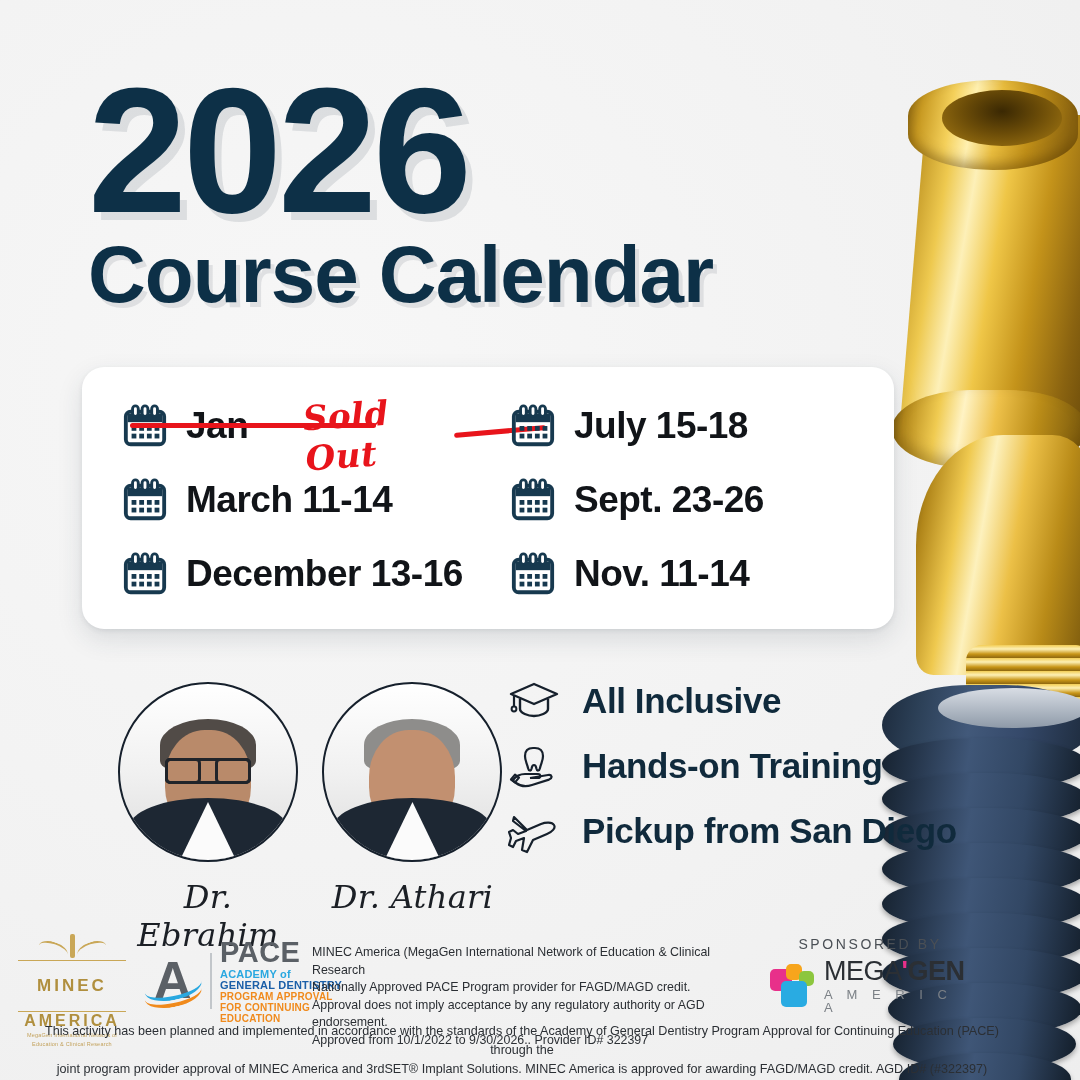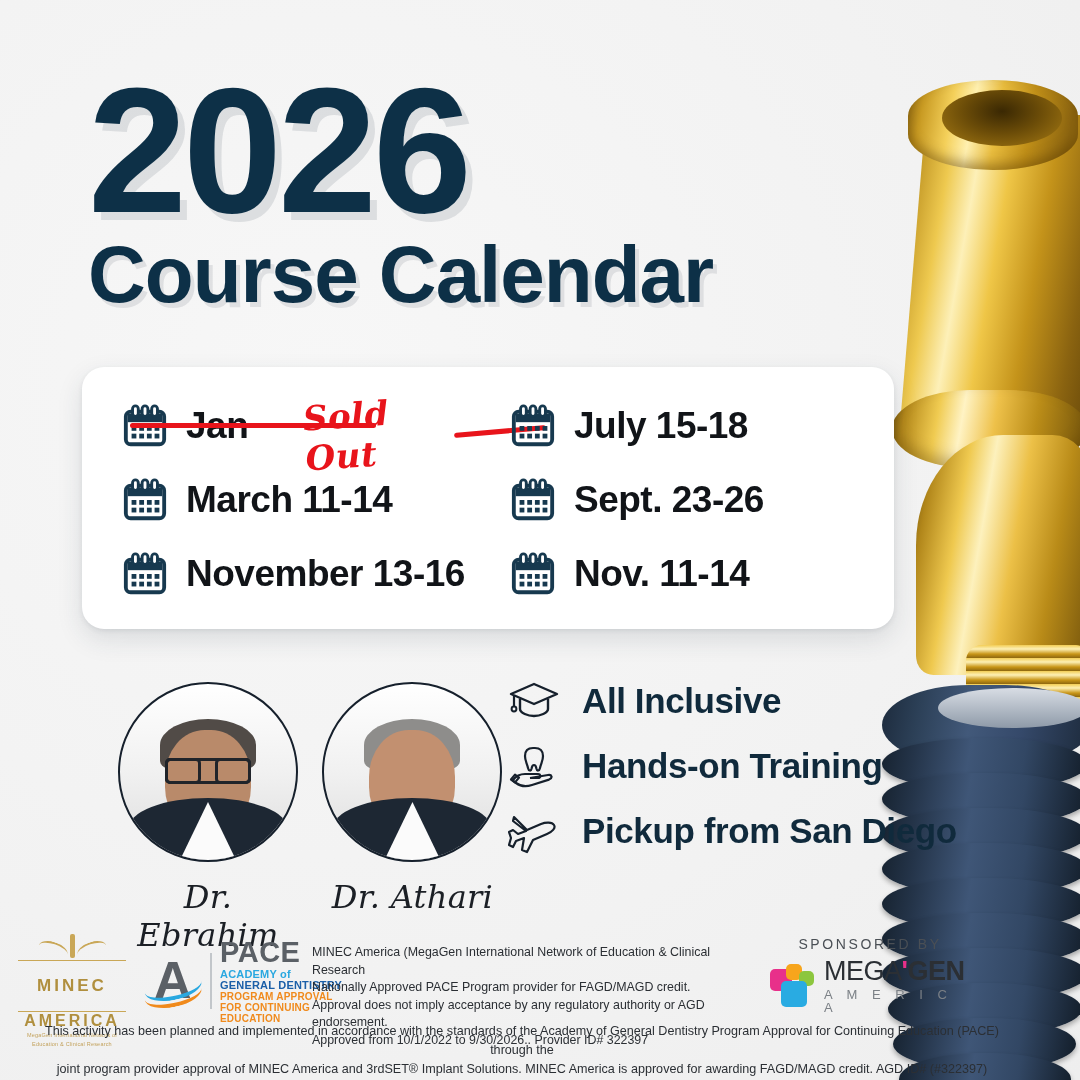--- a/index.html
+++ b/index.html
@@ -265,21 +265,21 @@
                 <rect x="18" y="24" width="5" height="5"></rect>
               <rect x="26" y="24" width="5" height="5"></rect>
                 <rect x="34" y="24" width="5" height="5"></rect>
               <rect x="10" y="32" width="5" height="5"></rect>
                 <rect x="18" y="32" width="5" height="5"></rect>
               <rect x="26" y="32" width="5" height="5"></rect>
                 <rect x="34" y="32" width="5" height="5"></rect>
             </g>
           </svg>
         </span>
-        <span class="dlabel">November 13-16</span>
+        <span class="dlabel">December 13-16</span>
       </div>
     </div>
 
     <div class="col right">
       <div class="drow">
         <span class="cal-ico">
           <svg viewBox="0 0 48 48" width="46" height="46">
             <rect x="4" y="9" width="40" height="34" rx="5" fill="none" stroke="#17394f" stroke-width="4"></rect>
             <rect x="6" y="11" width="36" height="9" fill="#17394f"></rect>
             <rect x="11" y="3" width="6" height="11" rx="3" fill="#fff" stroke="#17394f" stroke-width="3"></rect>

